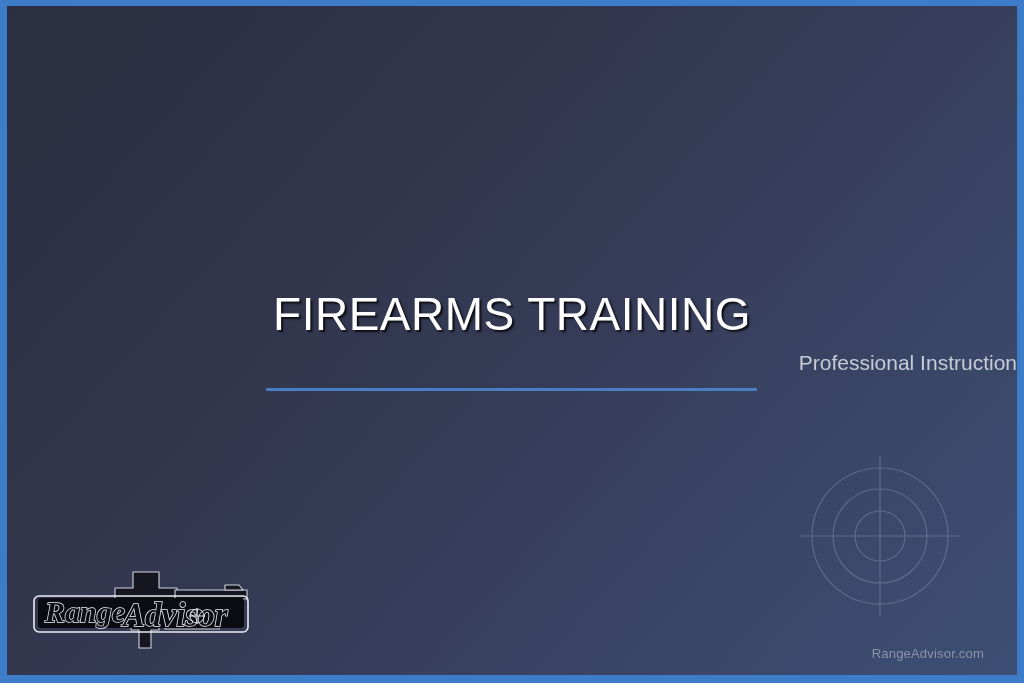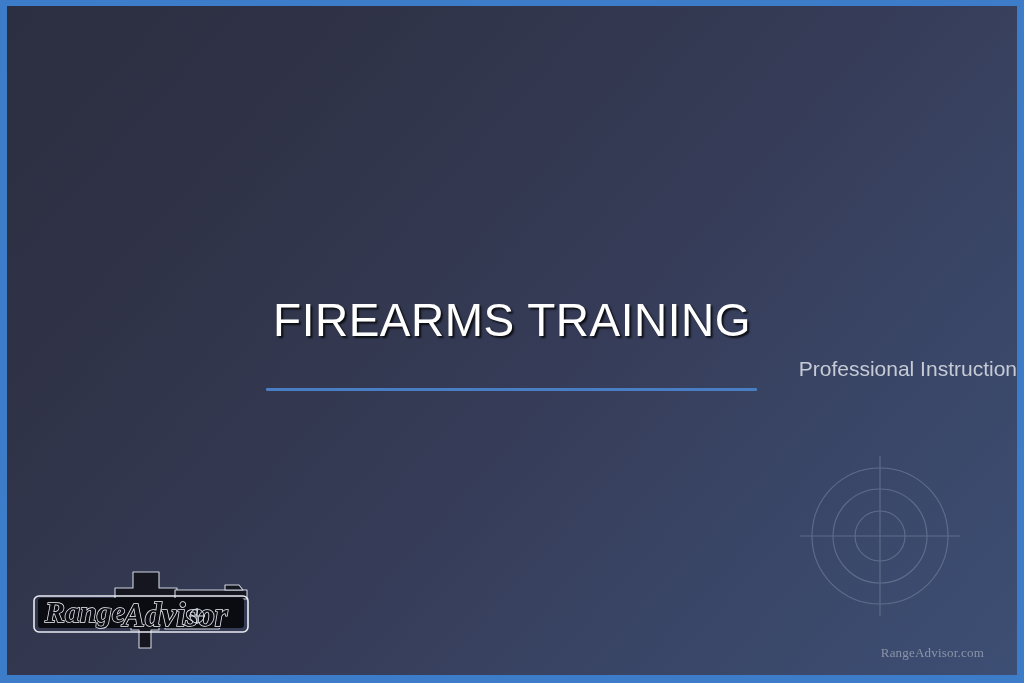--- a/index.html
+++ b/index.html
@@ -56,21 +56,21 @@
   
   #title-block {
     position: absolute;
     left: 0;
     top: 284px;
     width: 1010px;
     text-align: center;
   }
 
   #page-title {
-    margin: 6px;
+    margin: 0;
     font-size: 46px;
     font-weight: normal;
     letter-spacing: 0.5px;
     color: #ffffff;
     text-shadow: 2px 2px 2px rgba(0, 0, 0, 0.78);
     line-height: 1.08;
     white-space: nowrap;
   }
 
   #page-subtitle {
@@ -104,21 +104,20 @@
 
   
   #site-watermark {
     position: absolute;
     right: 33px;
     bottom: 14px;
     font-size: 13px;
     color: #8b94a9;
     letter-spacing: 0.2px;
     white-space: nowrap;
-    font-family: Liberation Serif, serif;
   }
 </style>
 </head>
 <body>
 
 <div id="slide">
   <div id="slide-canvas">
 
     <svg id="crosshair" viewBox="0 0 170 170" aria-hidden="true">
       <g fill="none" stroke="#9aa4bd" stroke-width="1.15">

